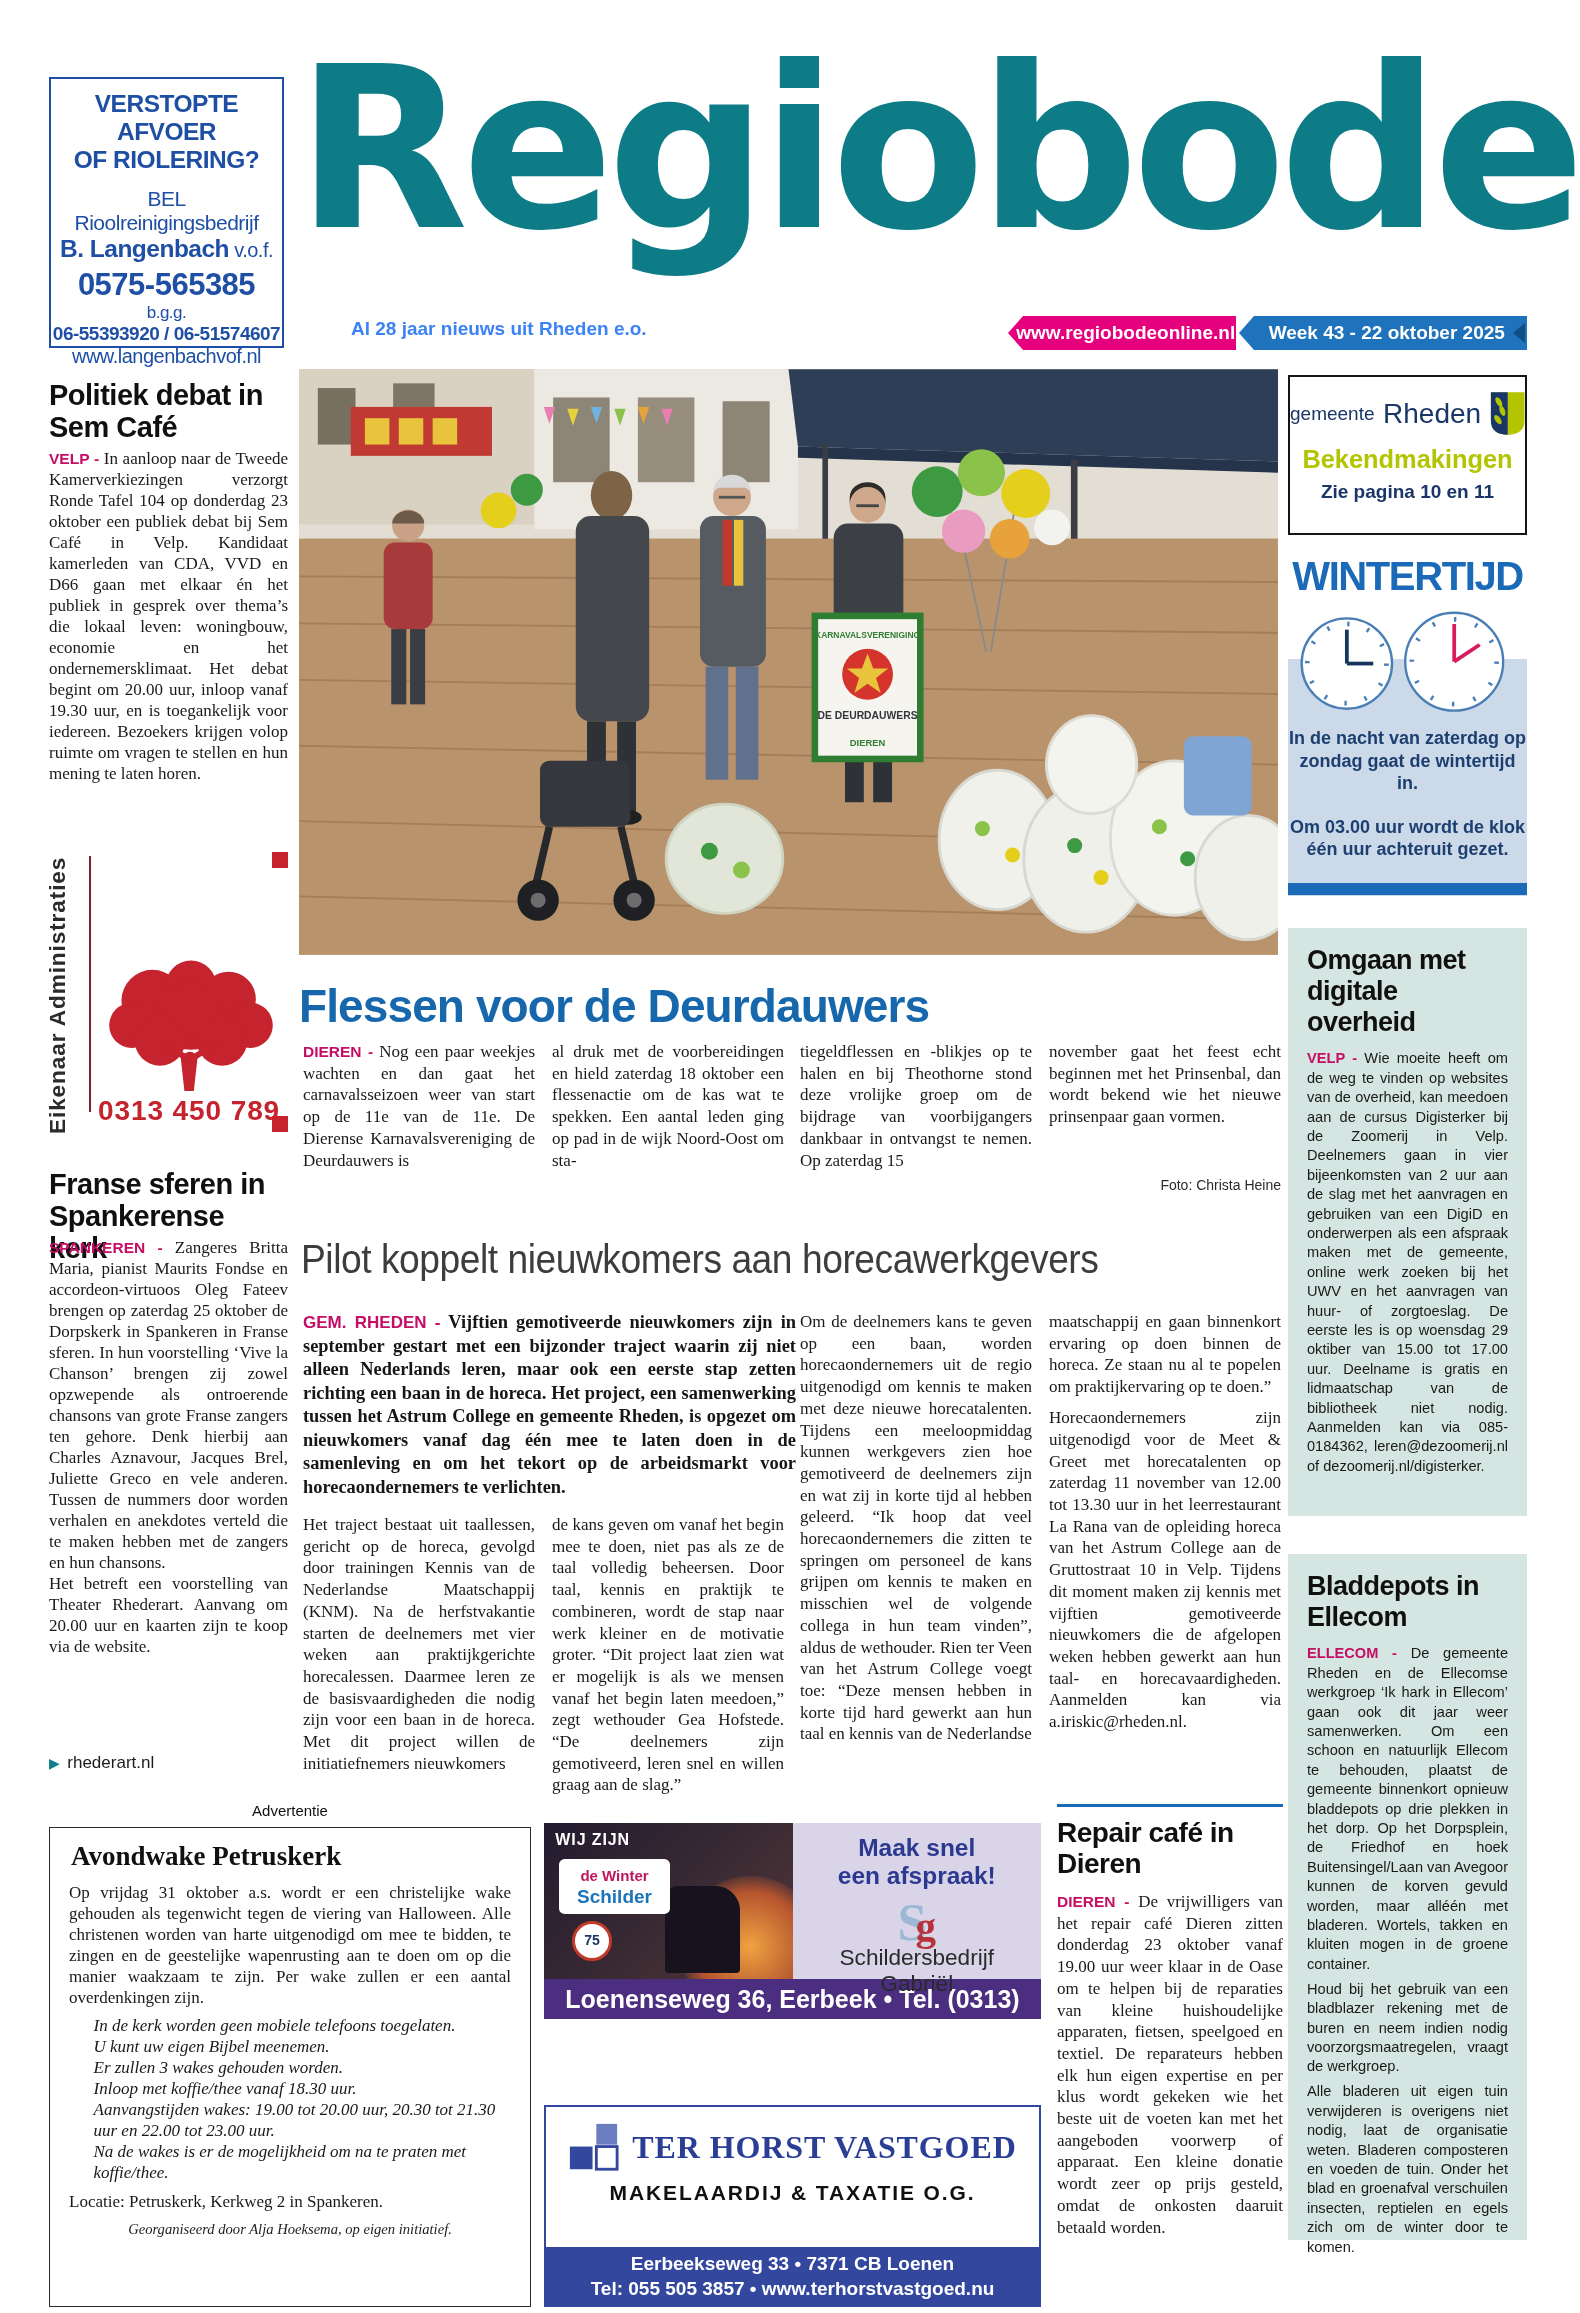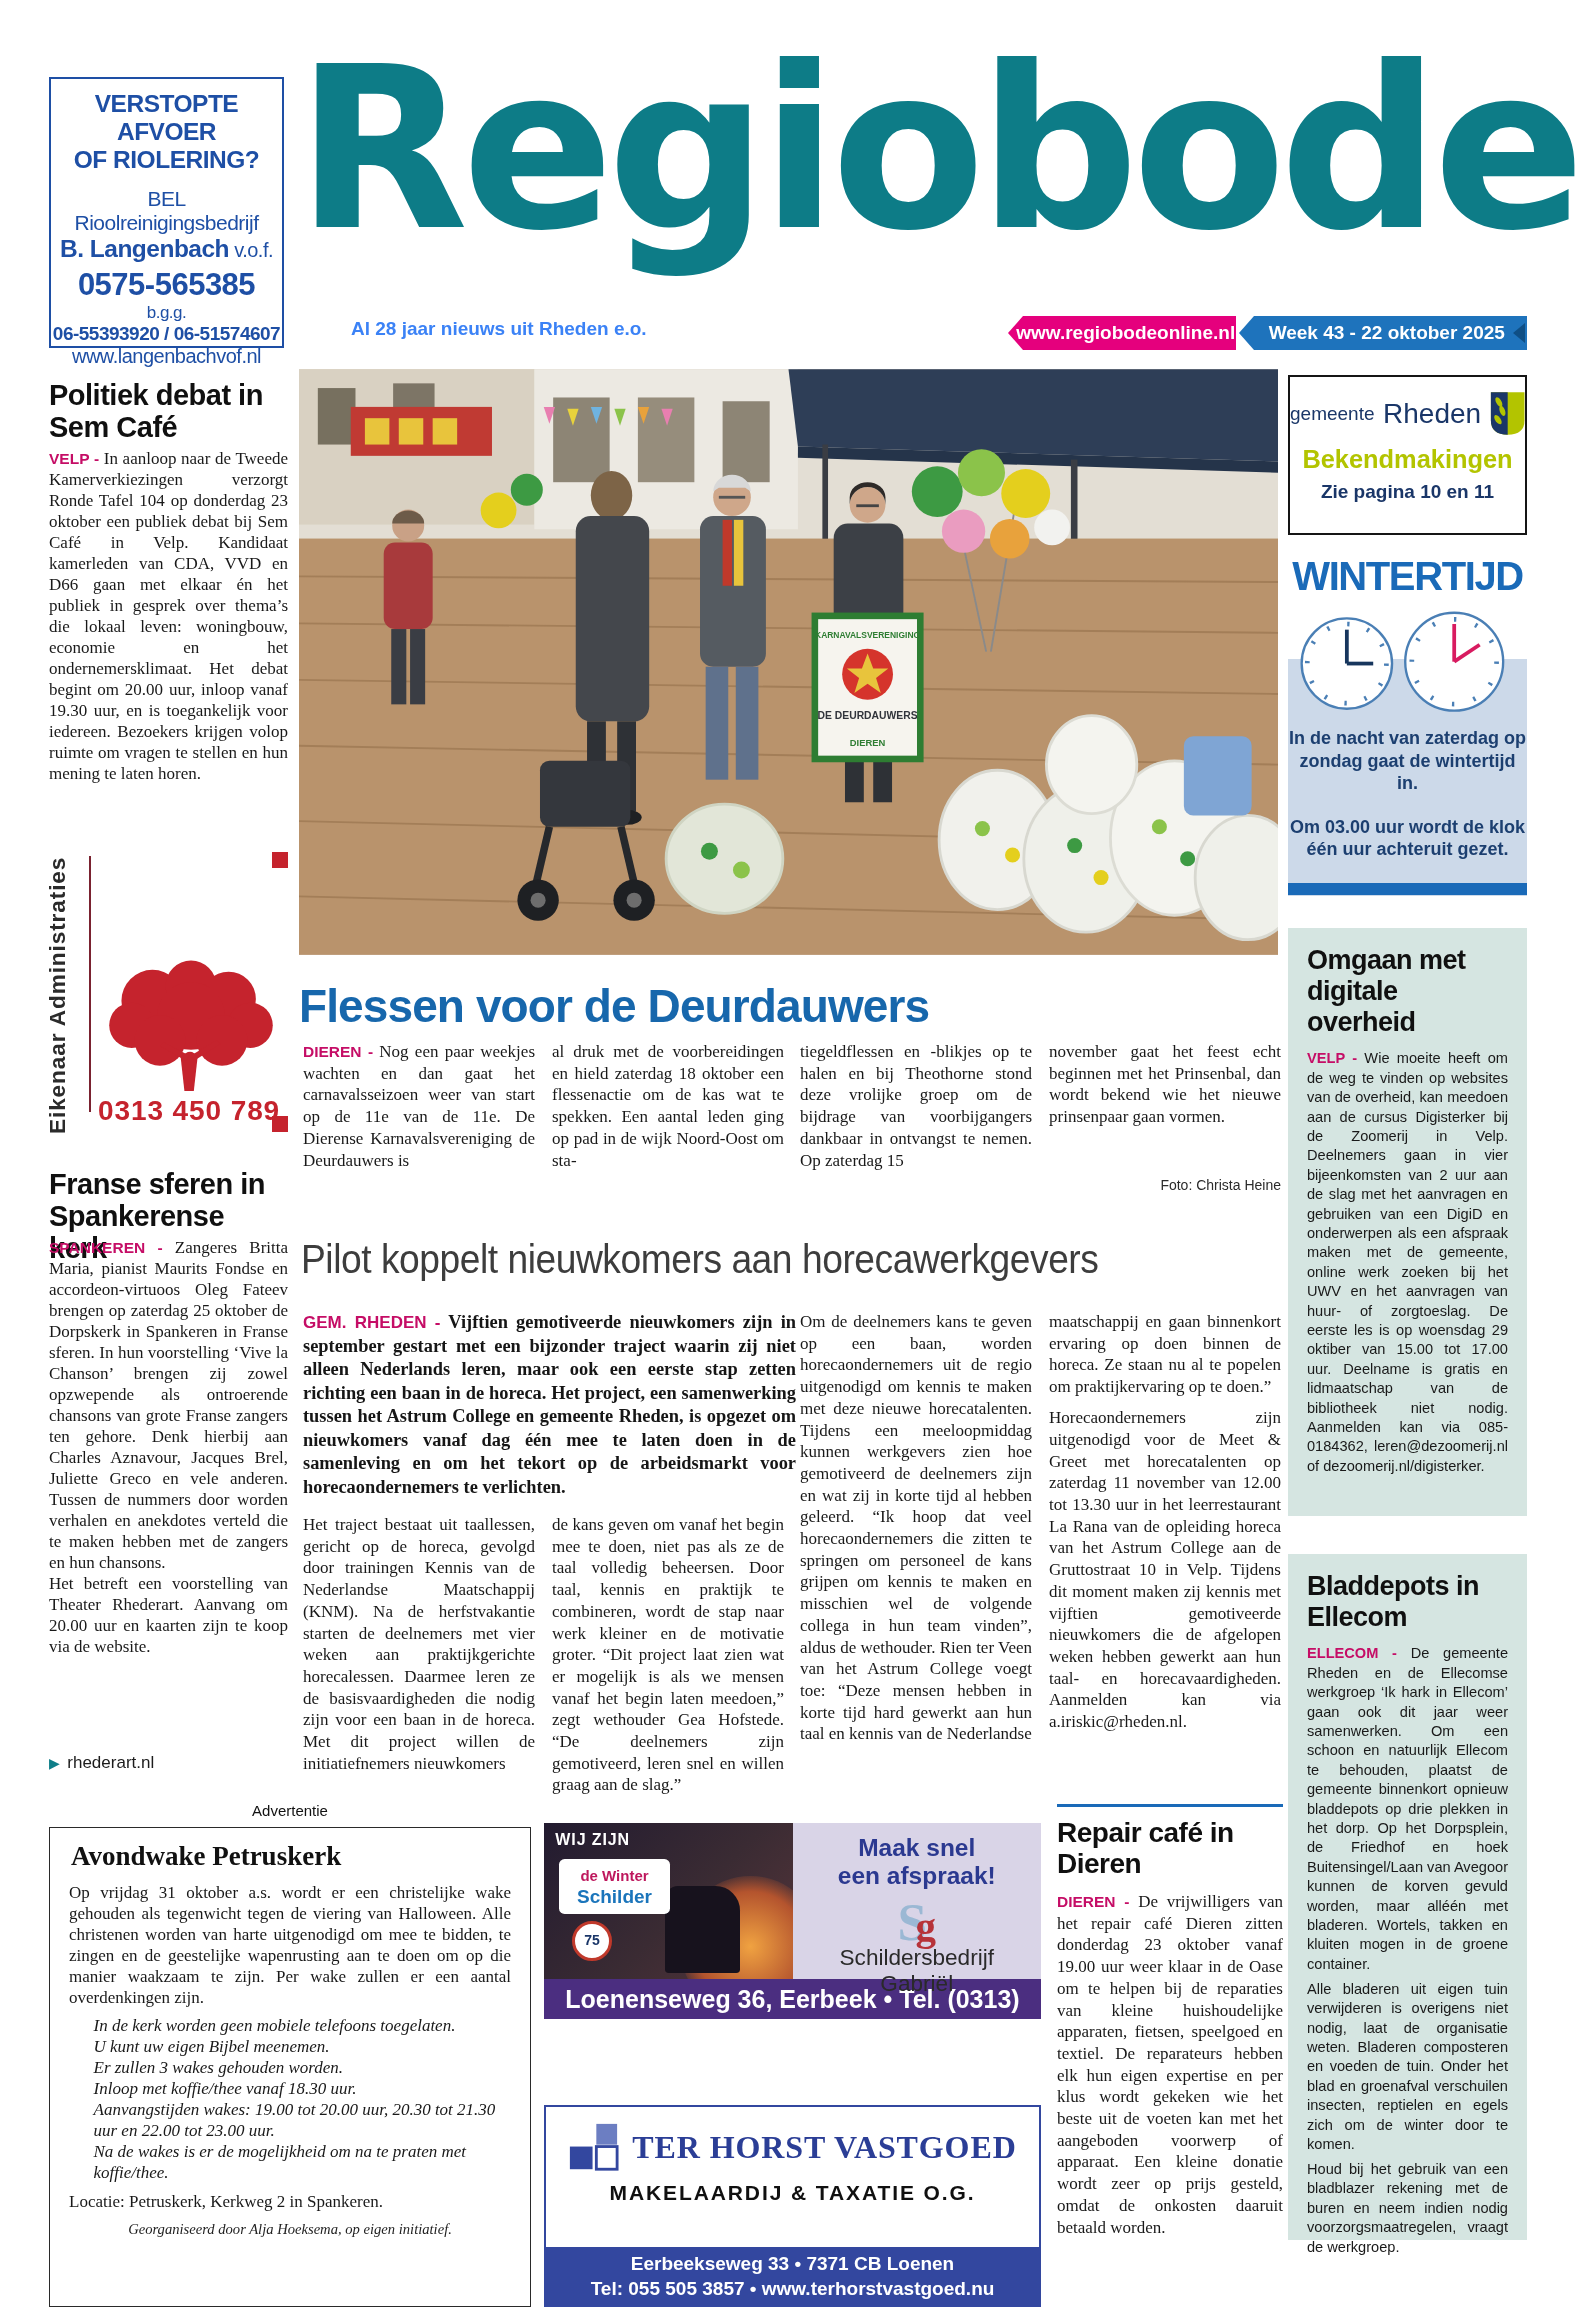--- a/index.html
+++ b/index.html
@@ -398,22 +398,22 @@
     <div class="teal-body">
       <span class="dateline">VELP -</span>
       <span>Wie moeite heeft om de weg te vinden op websites van de overheid, kan meedoen aan de cursus Digisterker bij de Zoomerij in Velp. Deelnemers gaan in vier bijeenkomsten van 2 uur aan de slag met het aanvragen en gebruiken van een DigiD en onderwerpen als een afspraak maken met de gemeente, online werk zoeken bij het UWV en het aanvragen van huur- of zorgtoeslag. De eerste les is op woensdag 29 oktiber van 15.00 tot 17.00 uur. Deelname is gratis en lidmaatschap van de bibliotheek niet nodig. Aanmelden kan via 085-0184362, leren@dezoomerij.nl of dezoomerij.nl/digisterker.</span>
     </div>
   </div>
 
   <div class="abs teal-box blad-box">
     <h2 class="teal-title">Bladdepots in Ellecom</h2>
     <div class="teal-body">
       <p><span class="dateline">ELLECOM -</span> <span>De gemeente Rheden en de Ellecomse werkgroep ‘Ik hark in Ellecom’ gaan ook dit jaar weer samenwerken. Om een schoon en natuurlijk Ellecom te behouden, plaatst de gemeente binnenkort opnieuw bladdepots op drie plekken in het dorp. Op het Dorpsplein, de Friedhof en hoek Buitensingel/Laan van Avegoor kunnen de korven gevuld worden, maar alléén met bladeren. Wortels, takken en kluiten mogen in de groene container.</span></p>
+      <p>Houd bij het gebruik van een bladblazer rekening met de buren en neem indien nodig voorzorgsmaatregelen, vraagt de werkgroep.</p>
       <p>Alle bladeren uit eigen tuin verwijderen is overigens niet nodig, laat de organisatie weten. Bladeren composteren en voeden de tuin. Onder het blad en groenafval verschuilen insecten, reptielen en egels zich om de winter door te komen.</p>
-      <p>Houd bij het gebruik van een bladblazer rekening met de buren en neem indien nodig voorzorgsmaatregelen, vraagt de werkgroep.</p>
     </div>
   </div>
 
   <div class="abs advert-label">Advertentie</div>
   <div class="abs avondwake">
     <div class="aw-title">Avondwake Petruskerk</div>
     <div class="aw-body">Op vrijdag 31 oktober a.s. wordt er een christelijke wake gehouden als tegenwicht tegen de viering van Halloween. Alle christenen worden van harte uitgenodigd om mee te bidden, te zingen en de geestelijke wapenrusting aan te doen om op die manier waakzaam te zijn. Per wake zullen er een aantal overdenkingen zijn.</div>
     <div class="aw-italic" style="margin-top:7.5px;">In de kerk worden geen mobiele telefoons toegelaten.</div>
     <div class="aw-italic">U kunt uw eigen Bijbel meenemen.</div>
     <div class="aw-italic">Er zullen 3 wakes gehouden worden.</div>

